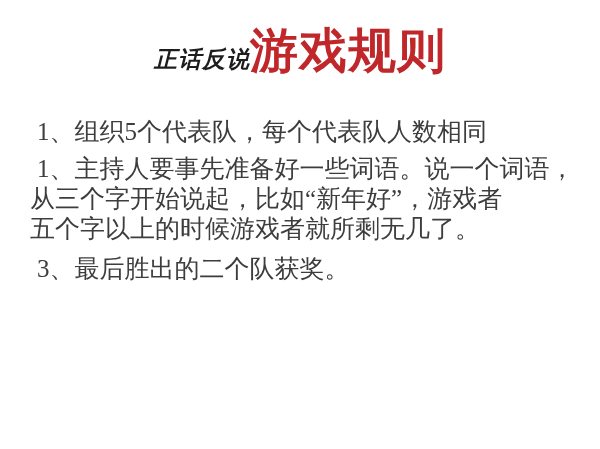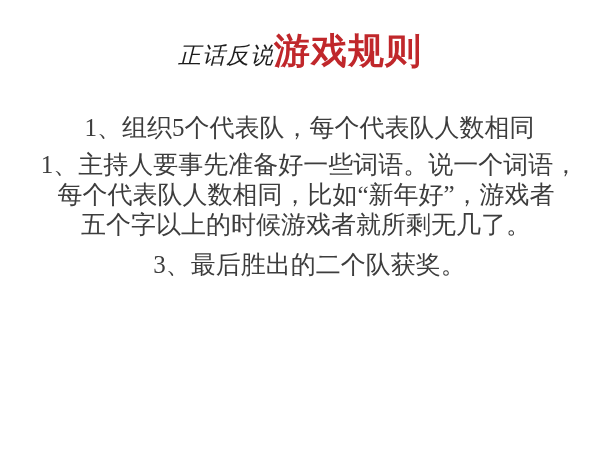--- a/index.html
+++ b/index.html
@@ -16,64 +16,64 @@
     font-family: "Liberation Serif", "DejaVu Serif", serif;
   }
   .title {
     padding-top: 28px;
     text-align: center;
     line-height: 46px;
     white-space: nowrap;
   }
   .title-prefix {
     font-size: 23px;
-    font-weight: normal;
+    font-weight: bold;
     font-style: italic;
     color: #1d1d1d;
     letter-spacing: 1px;
   }
   .title-main {
-    font-size: 36px;
+    font-size: 48px;
     font-weight: bold;
     color: #c0272b;
     letter-spacing: 1px;
   }
   .body-text {
     margin: 32px 18px 0 30px;
     font-size: 25px;
     line-height: 30px;
     color: #3d3d3d;
   }
   .item {
     margin: 0;
     padding: 0;
   }
   .item-2 { margin-top: 7px; }
   .item-3 { margin-top: 10px; }
-  .ln { display: block; text-align: center; }
+  .ln { display: block; }
   .ln.num { padding-left: 7px; }
 </style>
 </head>
 <body>
 
 <div class="slide">
 
   <div class="title">
     <span class="title-prefix">正话反说</span><span class="title-main">游戏规则</span>
   </div>
 
   <div class="body-text">
 
     <p class="item item-1">
       <span class="ln num">1、组织5个代表队，每个代表队人数相同</span>
     </p>
 
     <p class="item item-2">
       <span class="ln num">1、主持人要事先准备好一些词语。说一个词语，</span>
-      <span class="ln">每个代表队人数相同，比如“新年好”，游戏者</span>
+      <span class="ln">从三个字开始说起，比如“新年好”，游戏者</span>
       <span class="ln">五个字以上的时候游戏者就所剩无几了。</span>
     </p>
 
     <p class="item item-3">
       <span class="ln num">3、最后胜出的二个队获奖。</span>
     </p>
 
   </div>
 
 </div>

